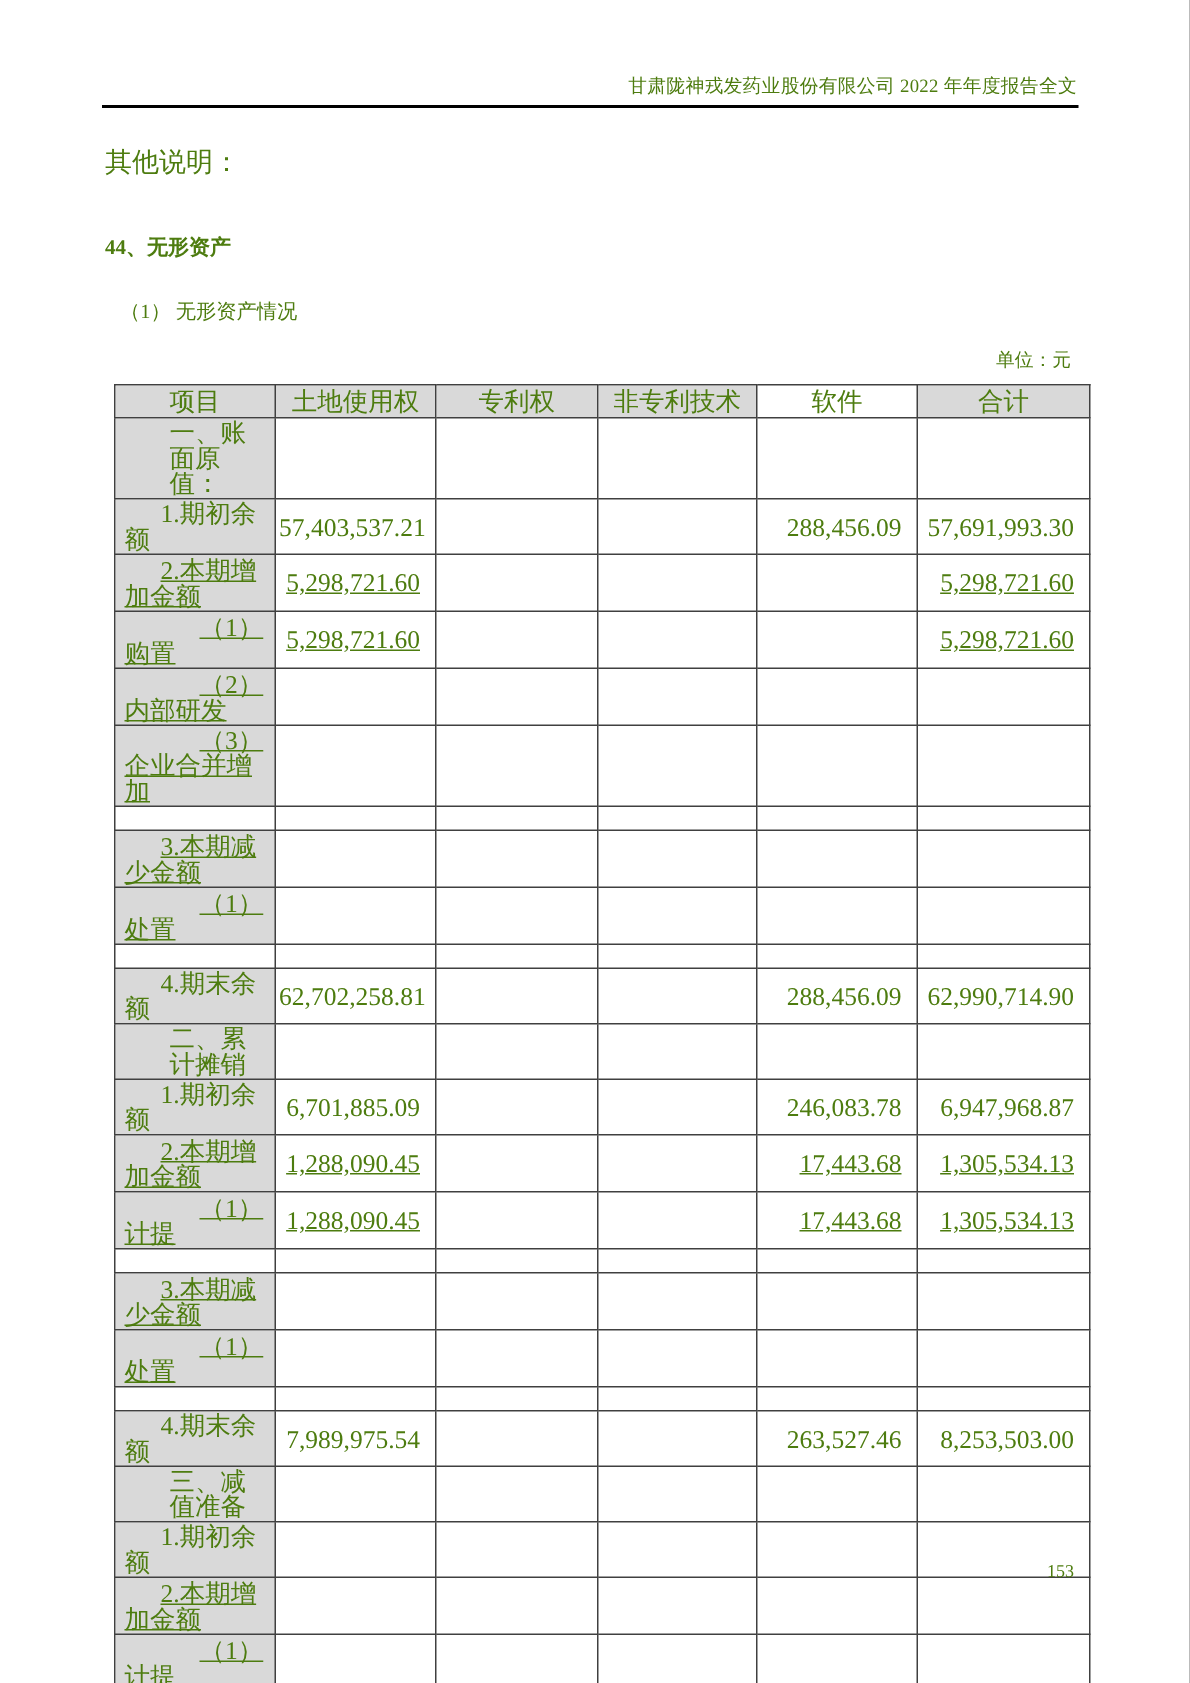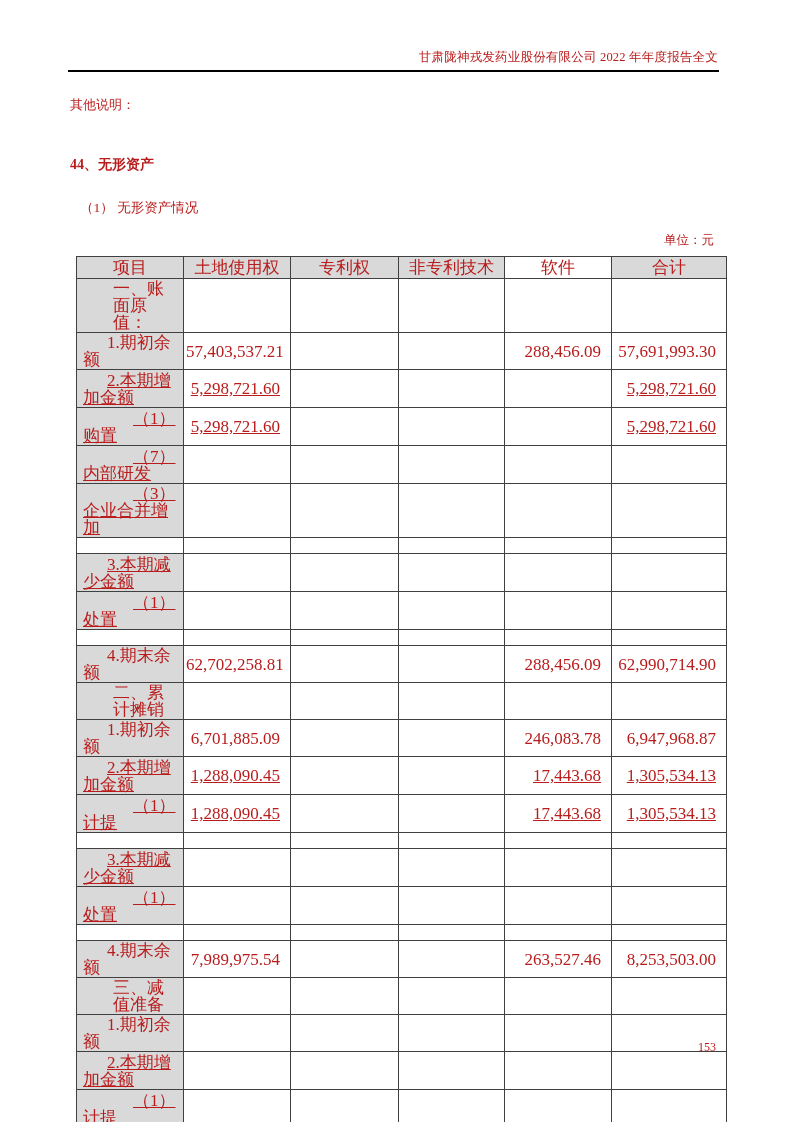--- a/index.html
+++ b/index.html
@@ -1,29 +1,29 @@
 <!DOCTYPE html>
 <html><head>
 <meta charset="utf-8">
 <style>
   * { margin:0; padding:0; box-sizing:border-box; }
   html,body { background:#888; }
   body { font-family:"Liberation Serif","DejaVu Serif",serif; }
   .page {
     position:relative; width:793px; height:1122px; background:#ffffff;
-    margin:0 auto; overflow:hidden; color:#b91c1c;
+    margin:0 auto; overflow:hidden; color:#4d7c0f;
   }
   .doc-header {
     position:absolute; top:49px; left:68px; width:650px;
     text-align:right; font-size:12.5px; letter-spacing:0.2px;
   }
   .header-rule {
     position:absolute; top:70px; left:68px; width:651px; height:2px; background:#000;
   }
-  .other-notes { position:absolute; top:96px; left:70px; font-size:13px; }
+  .other-notes { position:absolute; top:96px; left:70px; font-size:18px; }
   .section-title { position:absolute; top:156px; left:70px; font-size:14px; font-weight:bold; }
   .subsection-title { position:absolute; top:199px; left:80px; font-size:13.5px; font-weight:normal; }
   .unit-label { position:absolute; top:232px; left:68px; width:646px; text-align:right; font-size:12.5px; }
   .page-number { position:absolute; top:1040px; left:68px; width:648px; text-align:right; font-size:12px; }
 
   table.asset-table {
     position:absolute; top:256px; left:76px; width:650px;
     border-collapse:collapse; table-layout:fixed; font-size:17px;
   }
   .asset-table td, .asset-table th {
@@ -103,21 +103,21 @@
         </tr>
         <tr class="rows-2 lvl3">
           <td class="label-cell">（1）购置</td>
           <td class="value-cell">5,298,721.60</td>
           <td class="value-cell"></td>
           <td class="value-cell"></td>
           <td class="value-cell"></td>
           <td class="value-cell">5,298,721.60</td>
         </tr>
         <tr class="rows-2 lvl3">
-          <td class="label-cell">（7）内部研发</td>
+          <td class="label-cell">（2）内部研发</td>
           <td class="value-cell"></td>
           <td class="value-cell"></td>
           <td class="value-cell"></td>
           <td class="value-cell"></td>
           <td class="value-cell"></td>
         </tr>
         <tr class="rows-2 lvl3">
           <td class="label-cell">（3）企业合并增加</td>
           <td class="value-cell"></td>
           <td class="value-cell"></td>

